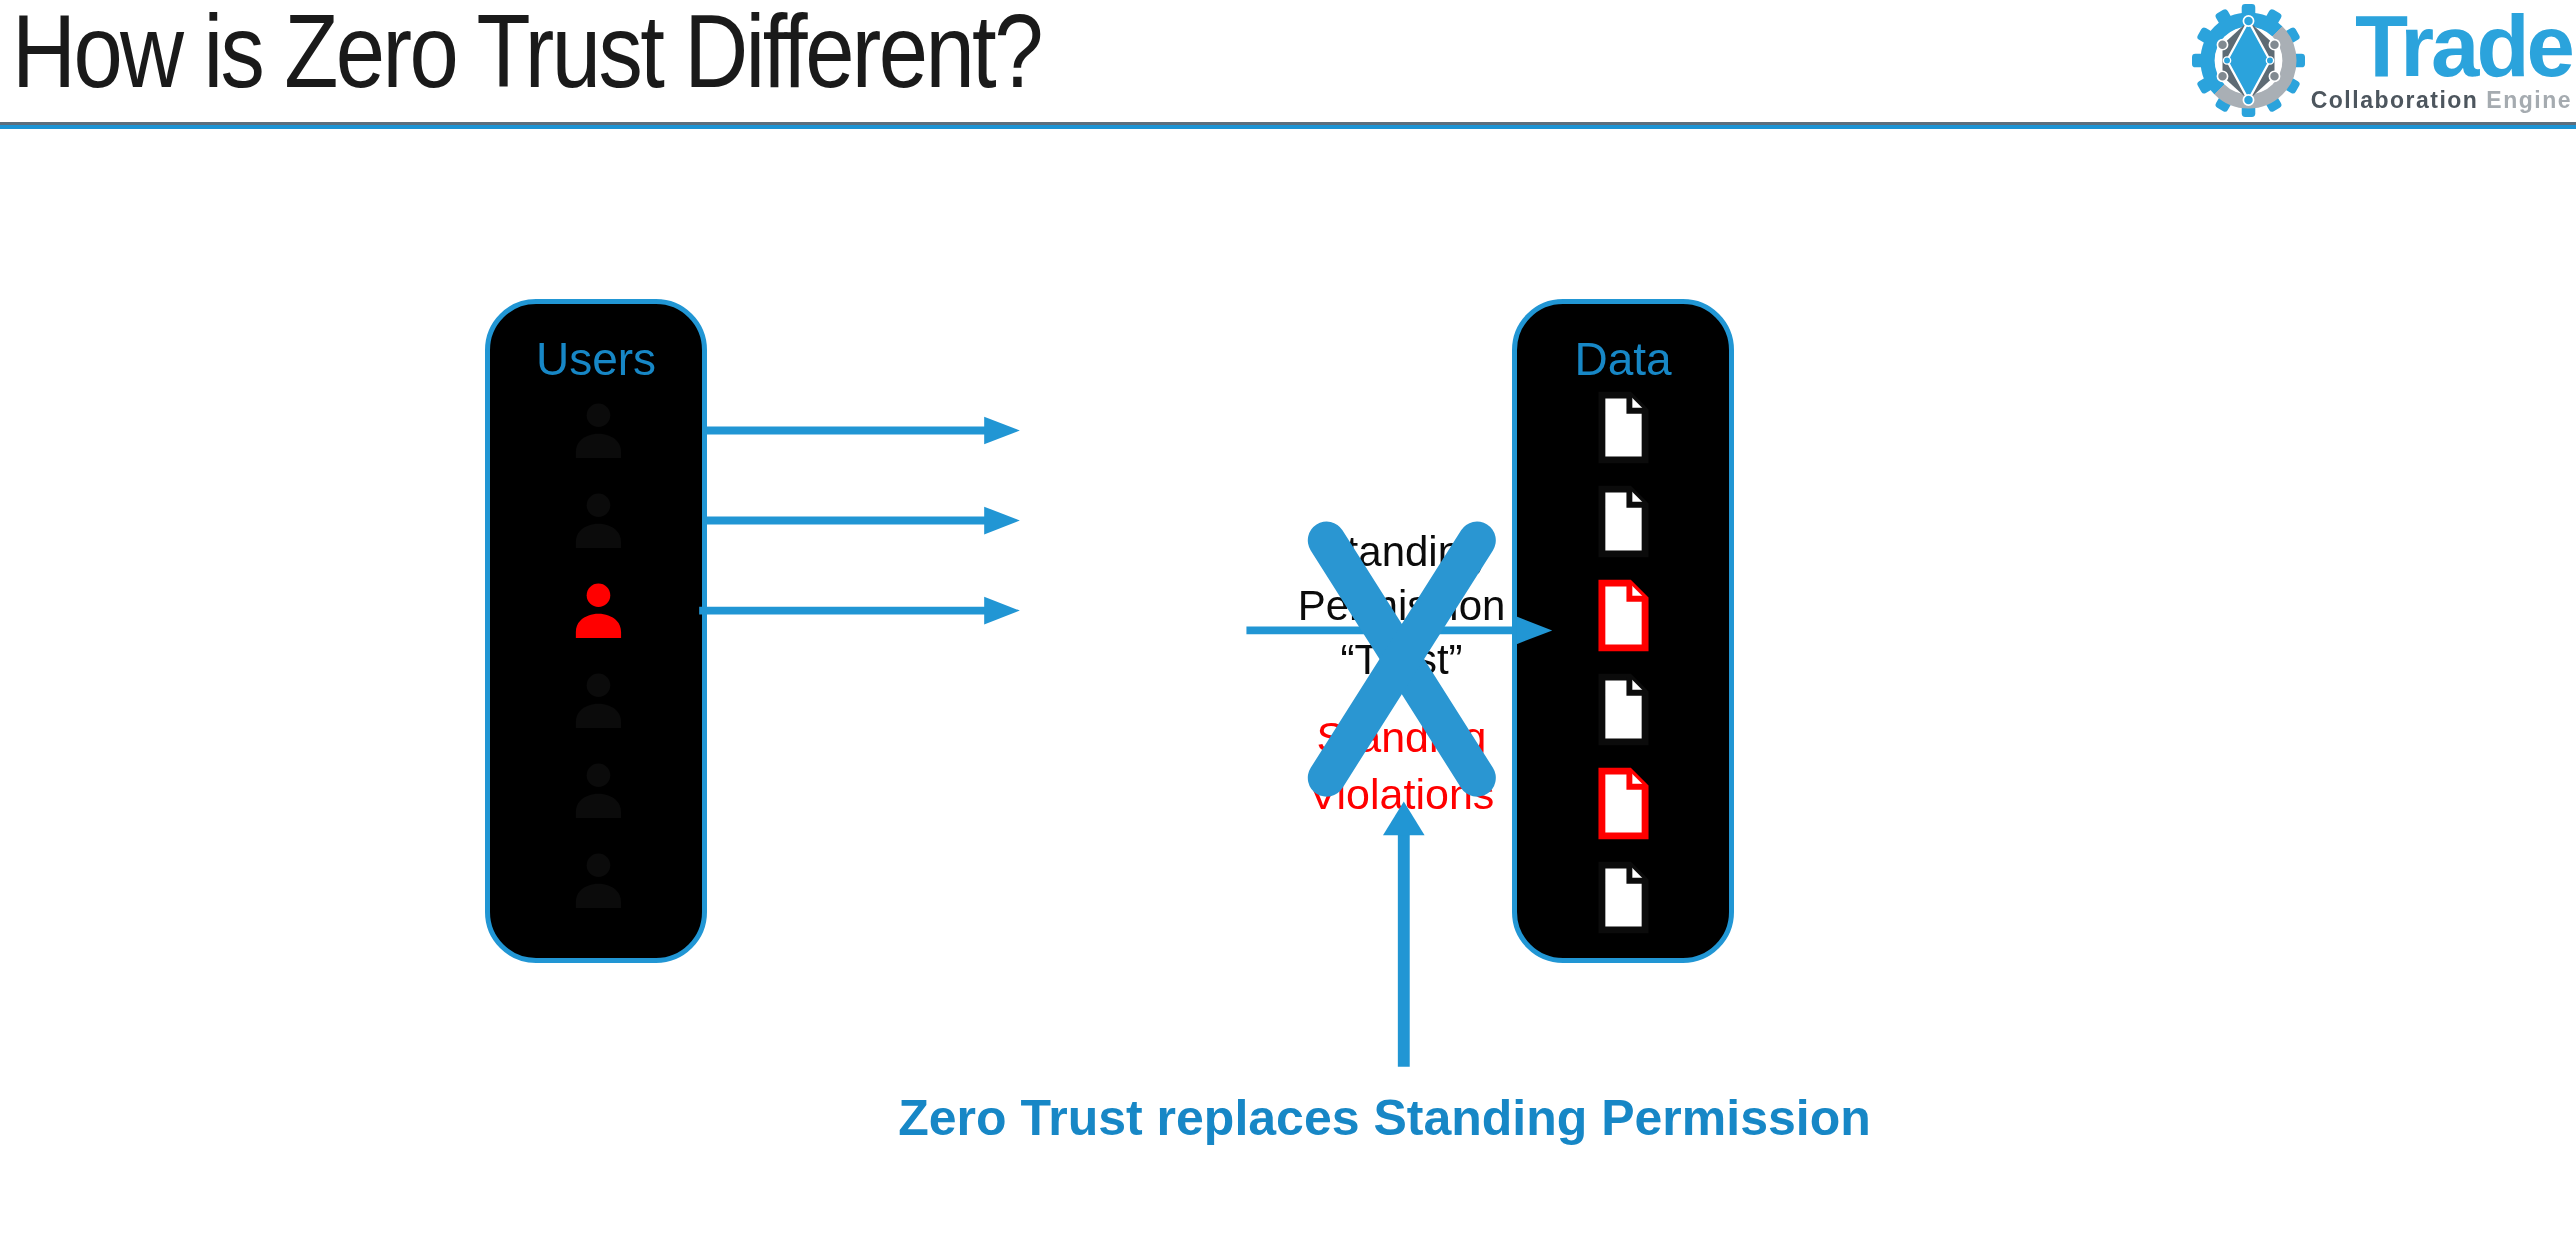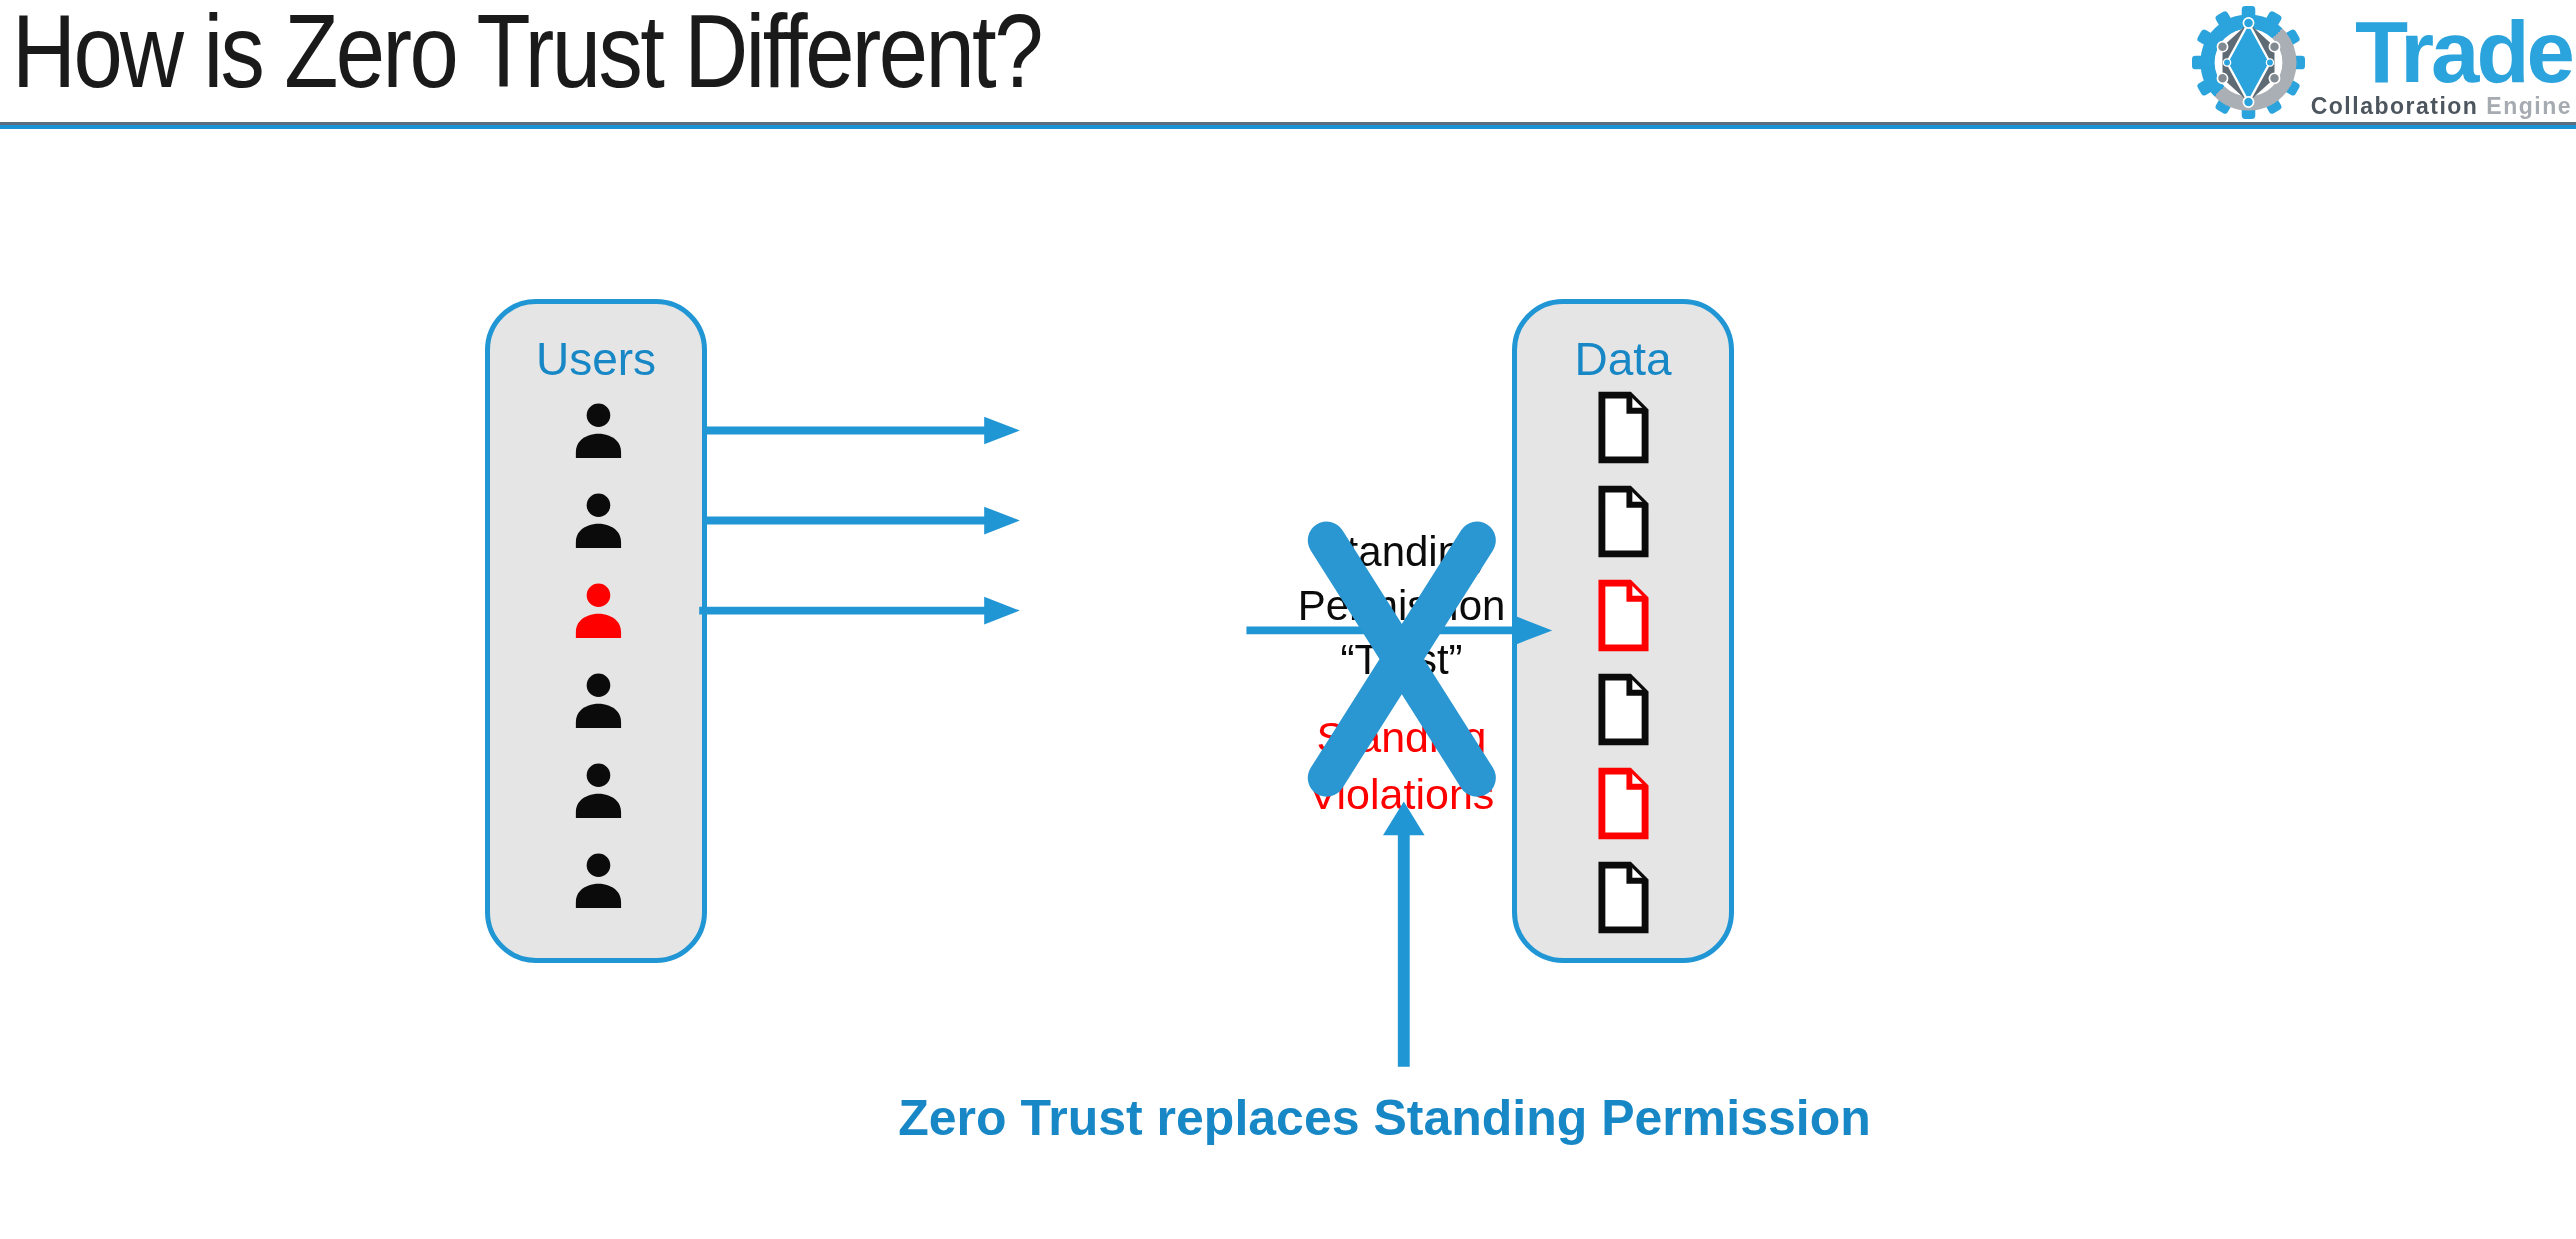--- a/index.html
+++ b/index.html
@@ -14,36 +14,36 @@
     color:#1a1a1a; white-space:nowrap;
     transform:scaleX(0.86); transform-origin:left center;
   }
   .header-rule{
     position:absolute; left:0; top:122px; width:2576px; height:7px;
     background:linear-gradient(to bottom,#5c6e7d 0 42%,#1b93d4 42% 100%);
   }
   
   .logo{
     position:absolute; right:4px; top:4px; height:115px;
-    display:flex; align-items:flex-end; gap:6px;
+    display:flex; align-items:flex-start; gap:6px;
   }
   .logo-gear{width:113px;height:113px;flex:0 0 auto;}
   .logo-text{display:flex;flex-direction:column;align-items:flex-end;}
   .logo-brand{
     font-size:87px; line-height:83px; font-weight:bold; letter-spacing:-3px;
     color:#2ba3dc;
   }
   .logo-tagline{font-size:23px; line-height:26px; font-weight:bold; letter-spacing:1.5px; white-space:nowrap;}
   .logo-tagline .t1{color:#4d565e;}
   .logo-tagline .t2{color:#a5abb0;}
   
   .box{
     position:absolute; top:299px; width:222px; height:664px;
     border:5px solid #2196d4; border-radius:51px; box-sizing:border-box;
-    background:#e5e5e5;
+    background:#000000;
   }
   .box-users{left:485px;}
   .box-group{left:1022px;}
   .box-data{left:1512px;}
   .box-label{
     position:absolute; top:28px; left:0; width:100%;
     text-align:center; font-size:46px; font-weight:400; color:#1787c6;
   }
   .icons{
     position:absolute; left:0; right:0; display:flex; flex-direction:column; align-items:center;

